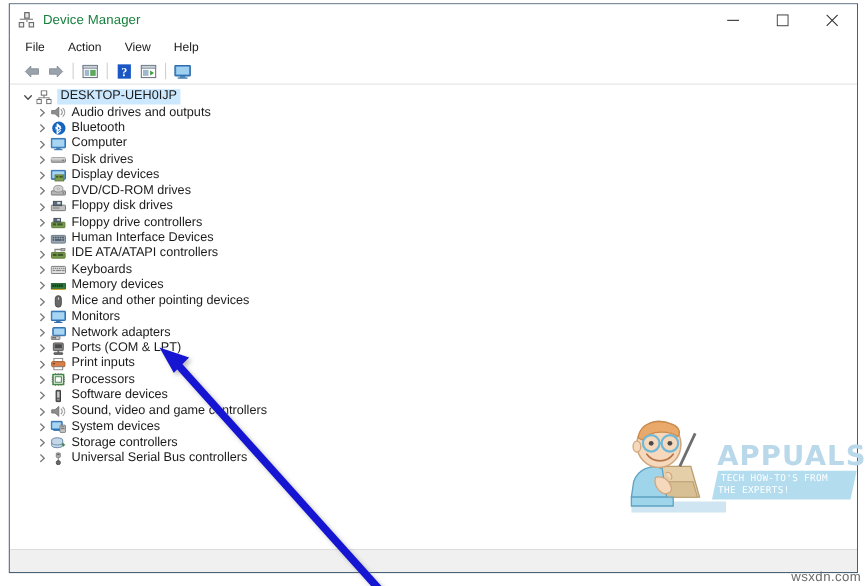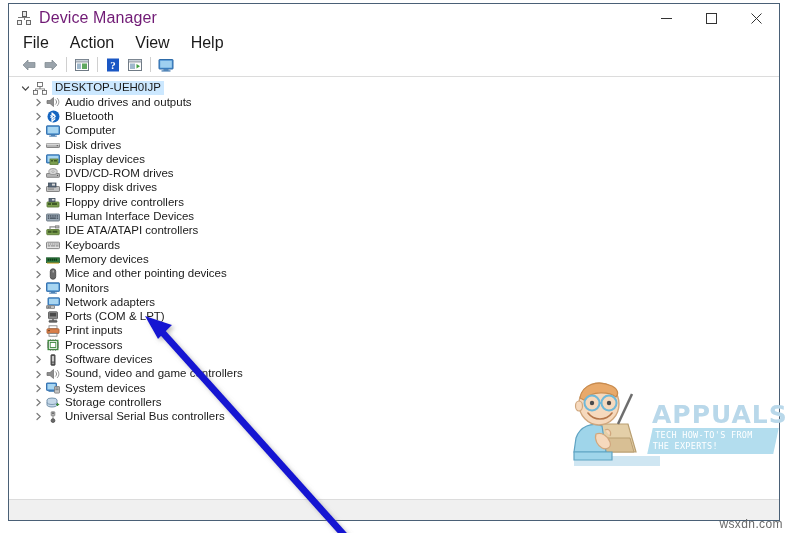--- a/index.html
+++ b/index.html
@@ -40,22 +40,22 @@
     border-bottom: 1px solid #ffffff;
   }
   #title-icon {
     margin-left: 7px;
     width: 16px;
     height: 16px;
     position: relative;
   }
   #title-text {
     margin-left: 7px;
-    font-size: 16px;
-    color: #701a75;
+    font-size: 12px;
+    color: #15803d;
     letter-spacing: 0.1px;
   }
   #window-controls {
     margin-left: auto;
     display: flex;
     height: 28px;
   }
   .wctrl {
     width: 45px;
     height: 28px;
@@ -70,21 +70,21 @@
   
   #menubar {
     height: 20px;
     min-height: 20px;
     display: flex;
     align-items: center;
     padding-left: 12px;
     background: #ffffff;
   }
   .menu-item {
-    font-size: 16px;
+    font-size: 11px;
     color: #1a1a1a;
     margin-right: 17px;
     padding: 1px 2px;
     white-space: nowrap;
     text-align: right;
   }
 
   
   #toolbar {
     height: 23px;

